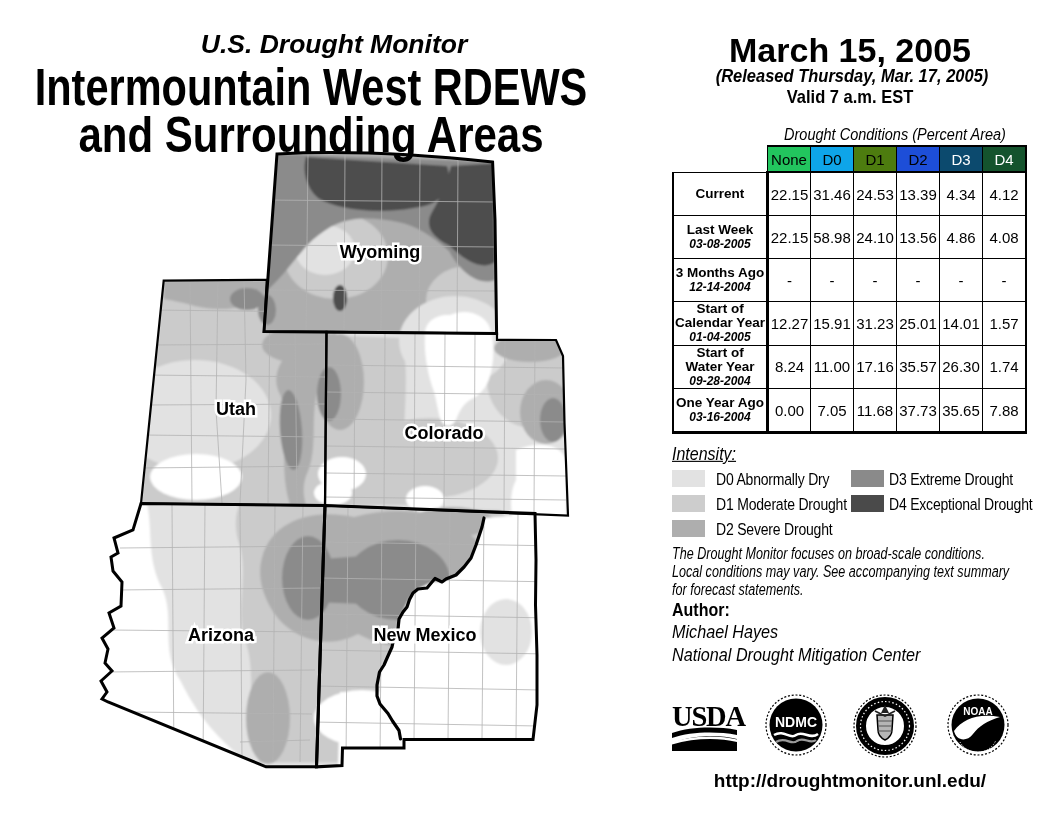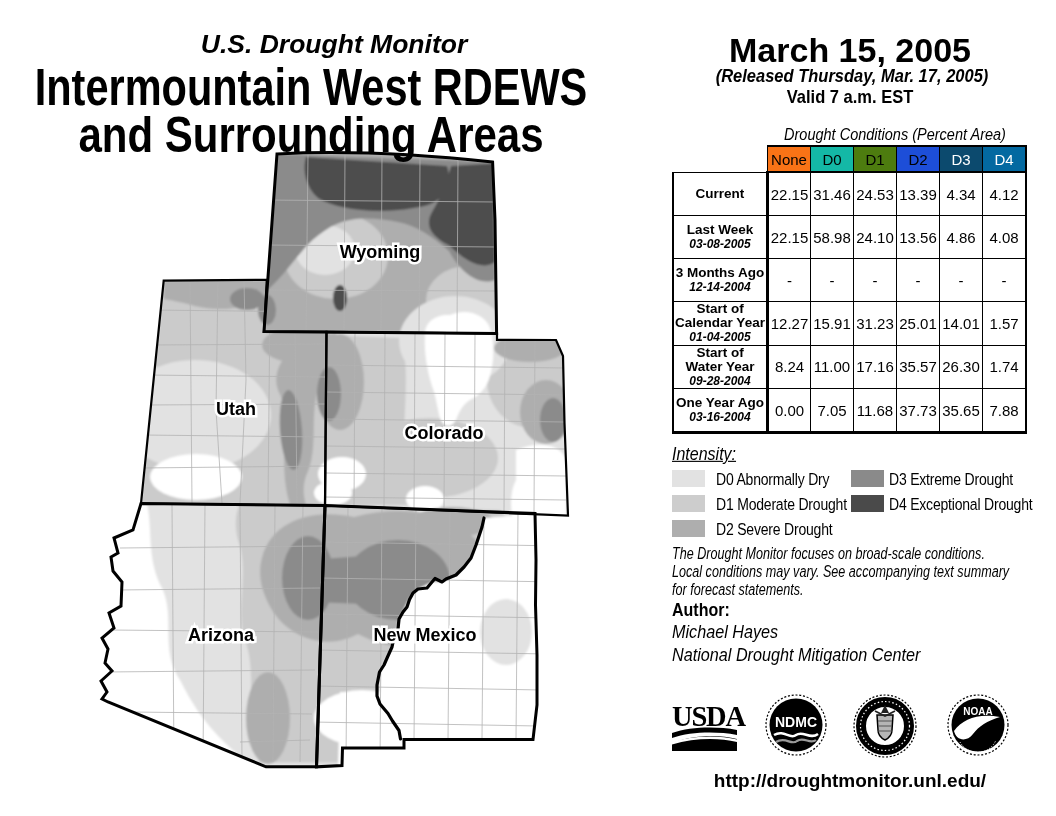--- a/index.html
+++ b/index.html
@@ -259,26 +259,26 @@
 <div class="abs" id="d2">(Released Thursday, Mar. 17, 2005)</div>
 
 <div class="abs" id="d3">Valid 7 a.m. EST</div>
 
 <div class="abs" id="tcap">Drought Conditions (Percent Area)</div>
 
 <table class="abs" id="tbl">
  <tbody>
       <tr class="hd">
         <td class="nb" style="width:92px"></td>
-        <td class="num" style="background:#f97316">None</td>
-        <td class="num" style="background:#14b8a6">D0</td>
+        <td class="num" style="background:#22c55e">None</td>
+        <td class="num" style="background:#0ea5e9">D0</td>
         <td class="num" style="background:#4d7c0f">D1</td>
         <td class="num" style="background:#1d4ed8">D2</td>
         <td class="num" style="background:#0c4a6e;color:#fff">D3</td>
-        <td class="num" style="background:#0369a1;color:#fff">D4</td>
+        <td class="num" style="background:#14532d;color:#fff">D4</td>
       </tr>
  <tr class="dr">
         <td class="lbl rl">Current</td>
         <td class="hl">22.15</td>
         <td>31.46</td>
         <td>24.53</td>
         <td>13.39</td>
         <td>4.34</td>
         <td>4.12</td>
       </tr>

